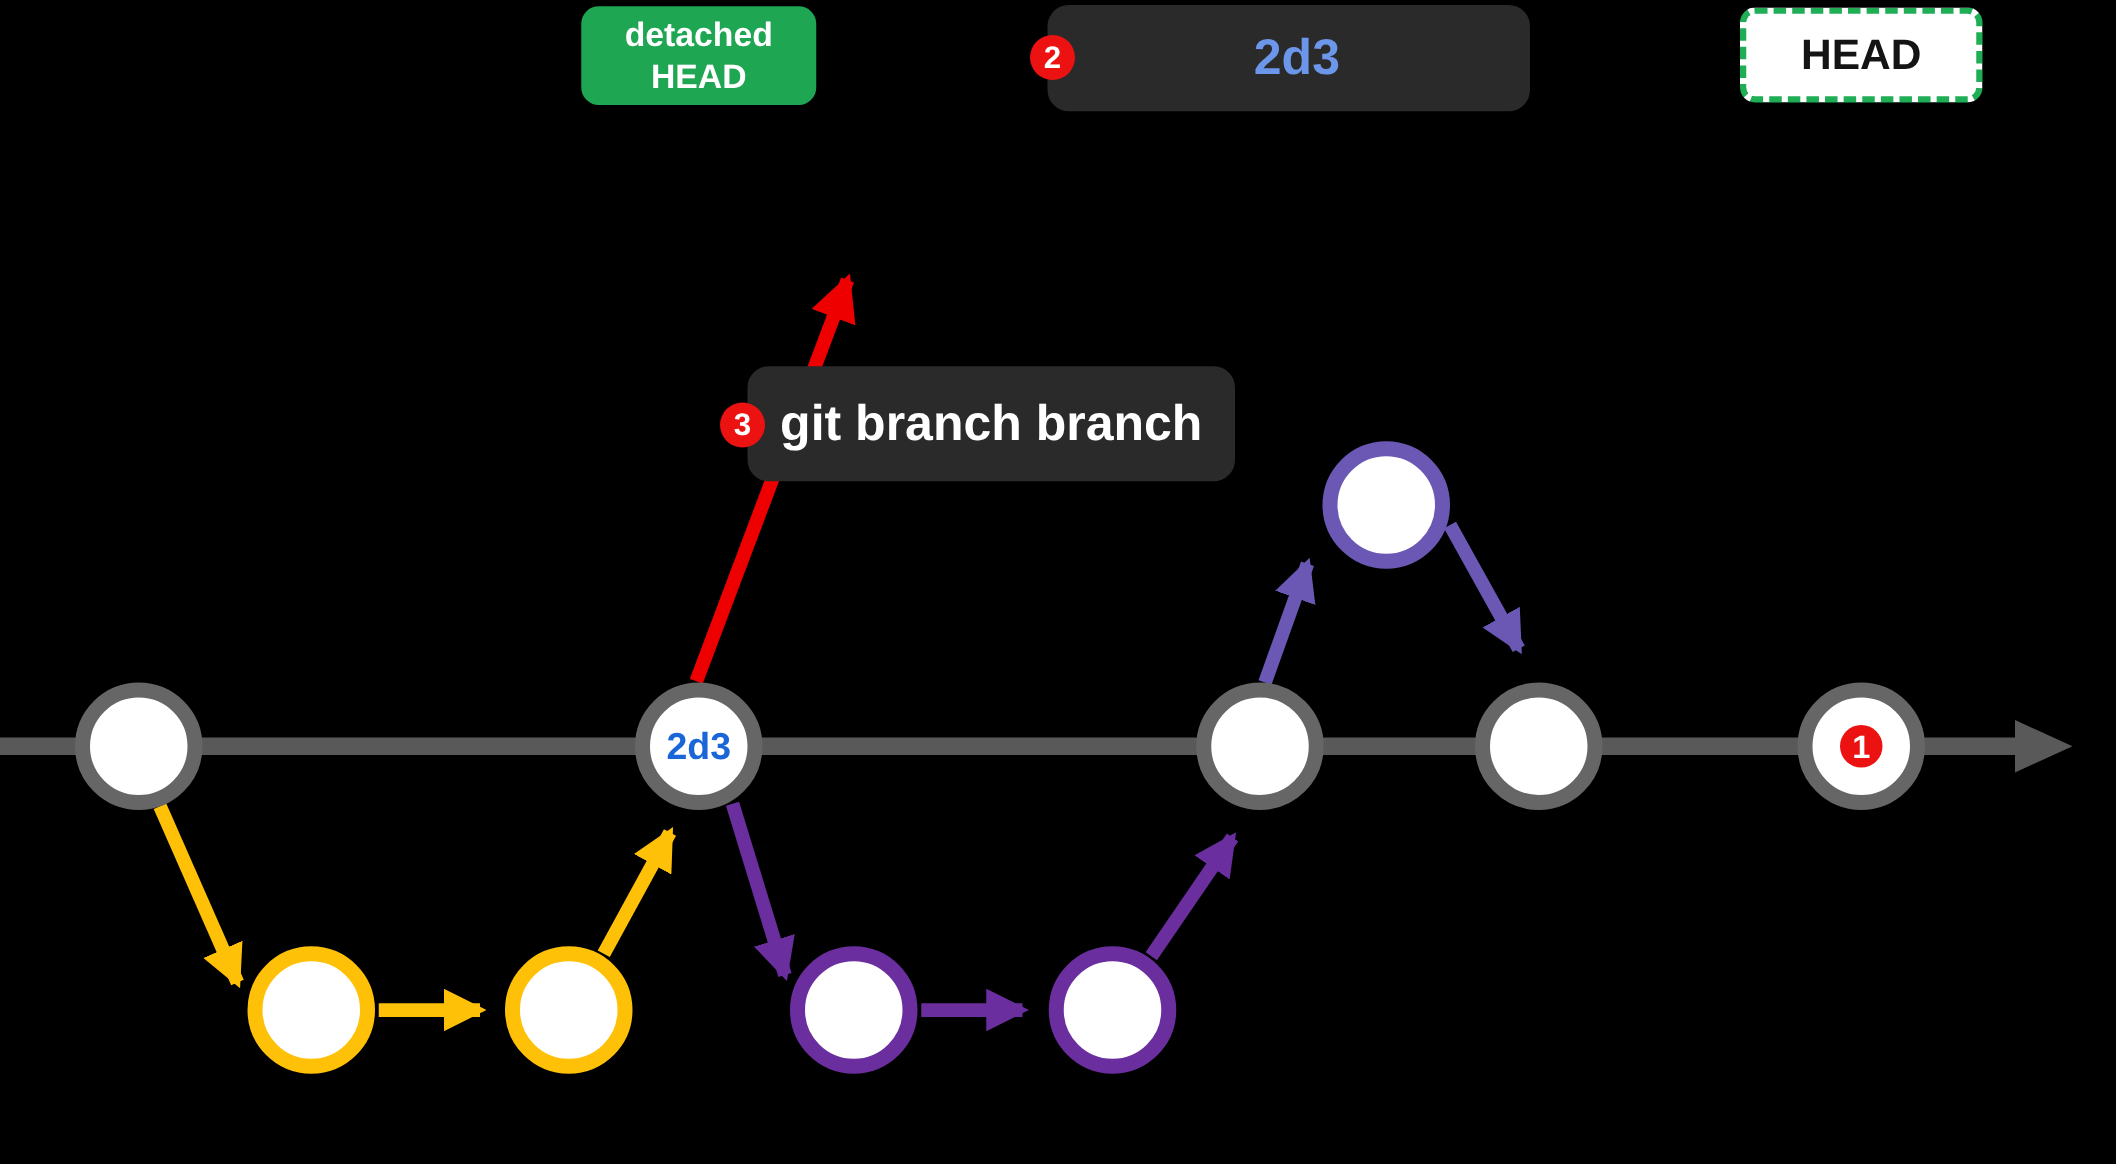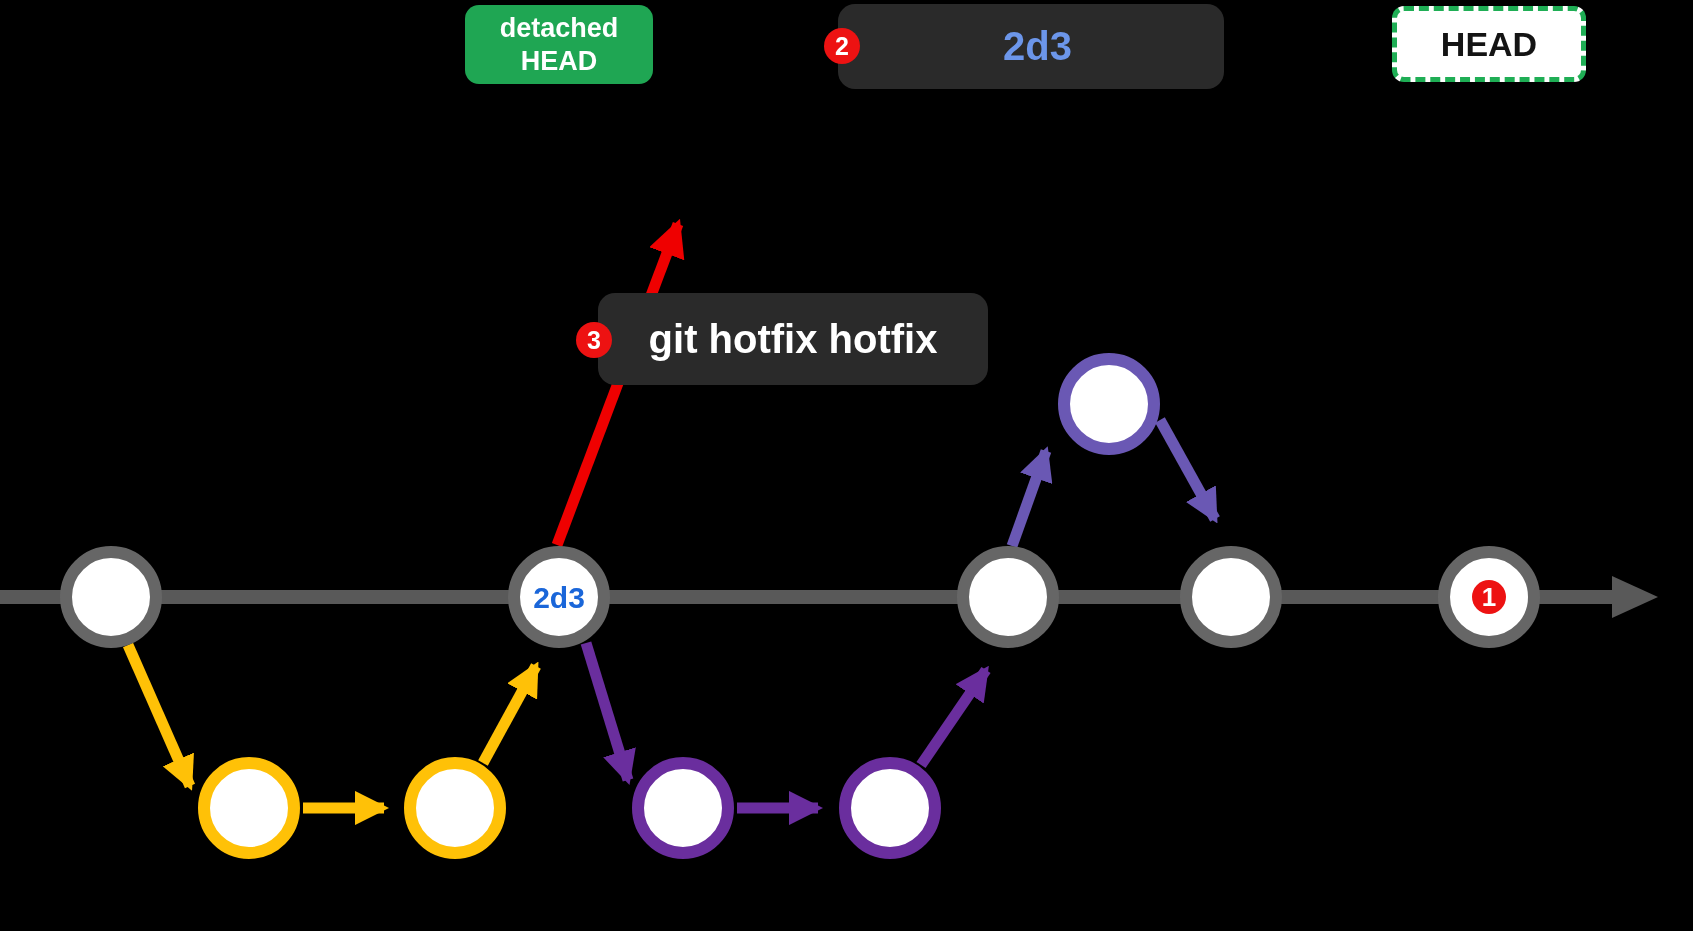--- a/index.html
+++ b/index.html
@@ -124,20 +124,20 @@
     <div class="step-badge">2</div>
     <span class="arg">2d3</span>
   </div>
 
   <div class="head-box">
     <span>HEAD</span>
   </div>
 
   <div class="cmd-box hotfix">
     <div class="step-badge">3</div>
-    <span>git hotfix hotfix</span>
+    <span>git branch branch</span>
   </div>
 
   <div class="node-label">2d3</div>
 
   <div class="badge-one">1</div>
 
 </div>
 
 </body></html>

